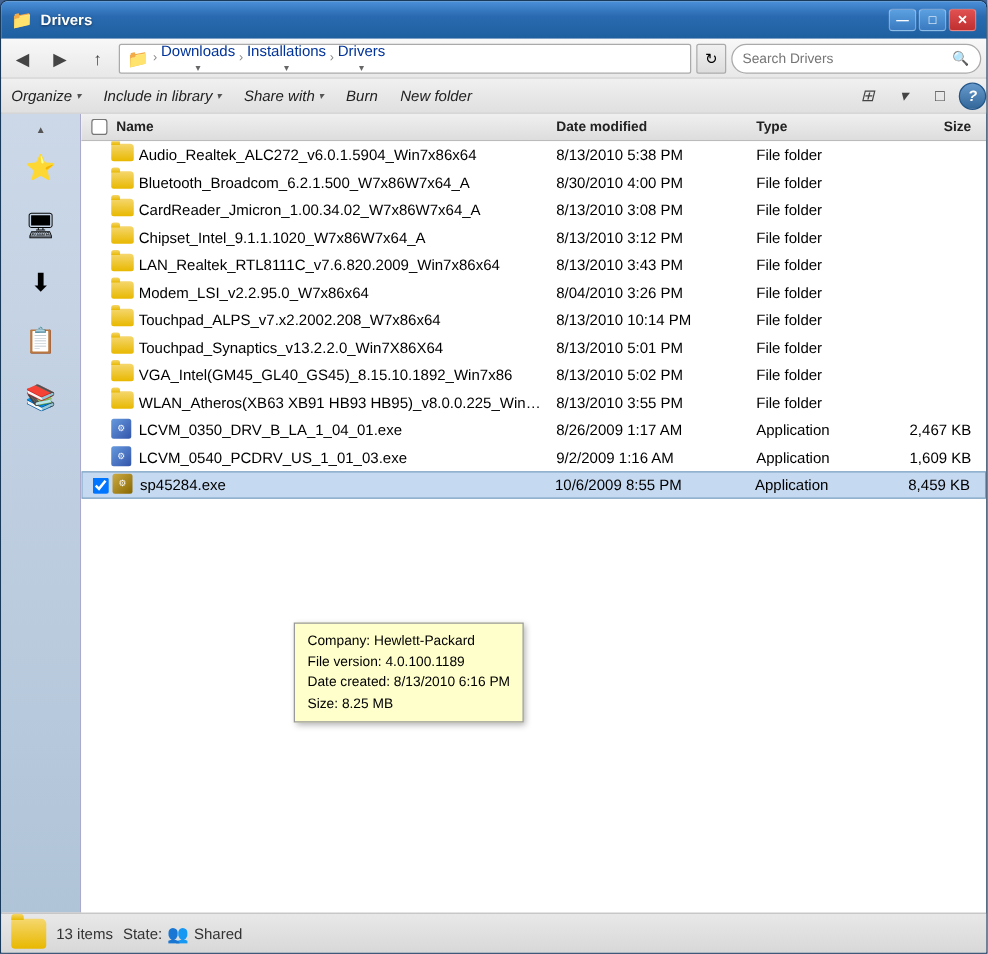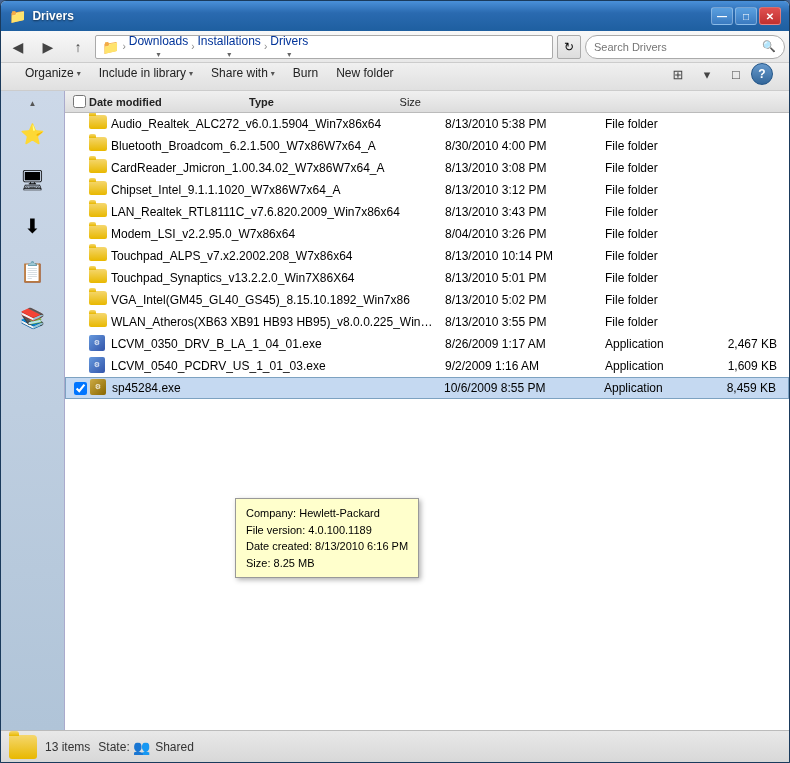--- a/index.html
+++ b/index.html
@@ -168,24 +168,25 @@
       font-size: 11px;
       cursor: pointer;
     }
 
     
     .menu-bar {
       height: 28px;
       background: linear-gradient(to bottom, #f0f0f0, #e0e0e0);
       border-bottom: 1px solid #ccc;
       display: flex;
-      align-items: flex-start;
-      padding: 0 16px;
+      align-items: center;
+      padding: 0 0;
       gap: 2px;
       flex-shrink: 0;
+      font-style: italic;
     }
 
     .menu-item {
       padding: 3px 8px;
       border-radius: 3px;
       cursor: pointer;
       font-size: 12px;
       color: #222;
       display: flex;
       align-items: center;
@@ -331,21 +332,21 @@
       font-size: 11px;
       color: #222;
       font-weight: 600;
       cursor: pointer;
     }
 
     .col-size {
       width: 80px;
       font-size: 11px;
       color: #222;
-      font-weight: 400;
+      font-weight: 700;
       cursor: pointer;
       text-align: right;
       padding-right: 8px;
     }
 
     .file-list {
       flex: 1;
       overflow-y: auto;
       background: white;
     }
@@ -608,20 +609,21 @@
         <span class="sidebar-icon">📚</span>
       </div>
     </div>
 
     <div class="file-area" style="position:relative;">
 
       <div class="column-header">
         <div class="col-checkbox">
           <input type="checkbox" style="width: 13px; height: 13px;">
         </div>
+        <div class="col-name">Name</div>
         <div class="col-date">Date modified</div>
         <div class="col-type">Type</div>
         <div class="col-size">Size</div>
       </div>
 
       <div class="file-list">
 
         <div class="file-row">
           <div class="file-checkbox"></div>
           <div class="file-icon">

